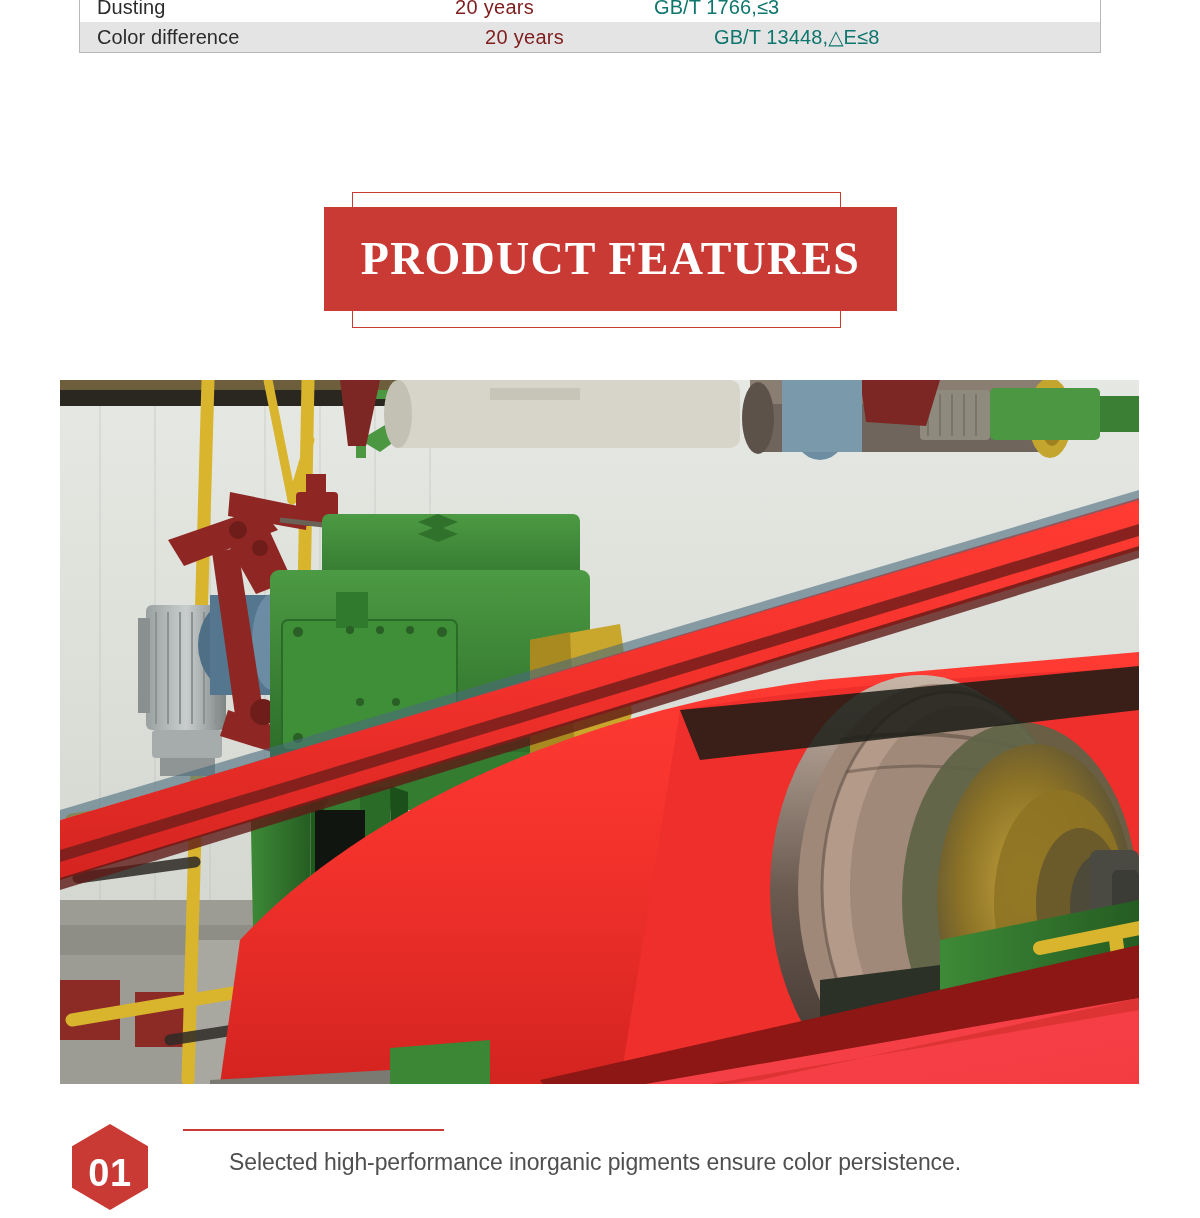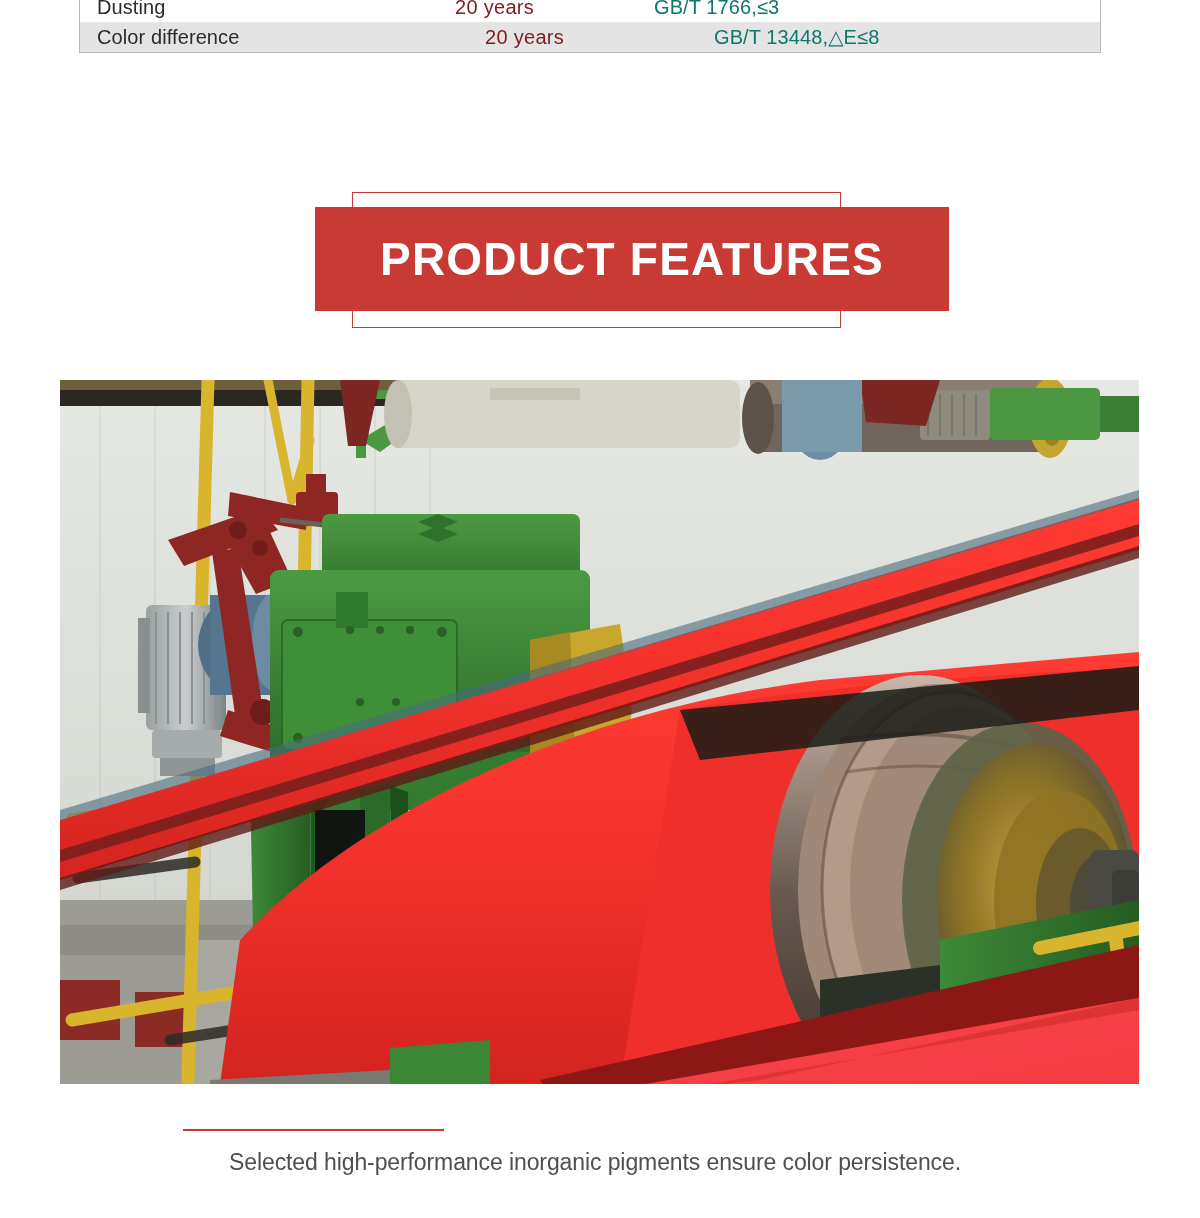--- a/index.html
+++ b/index.html
@@ -71,28 +71,29 @@
     position: absolute;
     left: 352px;
     top: 0px;
     width: 489px;
     height: 136px;
     border: 1px solid #c93a34;
     background: transparent;
   }
   .banner-fill {
     position: absolute;
-    left: 315px;
+    left: 324px;
     top: 15px;
-    width: 634px;
+    width: 573px;
     height: 104px;
     background: #c93a34;
     display: flex;
     align-items: center;
     justify-content: center;
+    font-family: Liberation Serif, serif;
   }
   .banner-title {
     color: #ffffff;
     font-size: 46px;
     font-weight: 700;
     letter-spacing: 1.2px;
     line-height: 1;
     white-space: nowrap;
   }
 
@@ -439,19 +440,22 @@
       <polygon points="425,730 1079,614 1079,704 0,704 0,880" fill="none"></polygon>
       <path d="M425,732 L1079,618 L1079,704 L0,704 L0,862 Z" fill="url(#sheetRed)"></path>
       <path d="M425,732 L700,700 L1079,618 L1079,630 L430,742 Z" fill="#c52722" opacity="0.5"></path>
 
       <polygon points="330,668 430,660 430,704 330,704" fill="#3b8736"></polygon>
       <polygon points="150,700 330,690 330,704 150,704" fill="#7a7a72"></polygon>
     </svg>
   </div>
 
   <div class="feature">
+    <div class="hexagon">
+      <span class="hexagon-num">01</span>
+    </div>
     <div class="feature-body">
       <div class="feature-rule"></div>
       <div class="feature-desc">Selected high-performance inorganic pigments ensure color persistence.</div>
     </div>
   </div>
 
 </div>
 
 </body></html>

